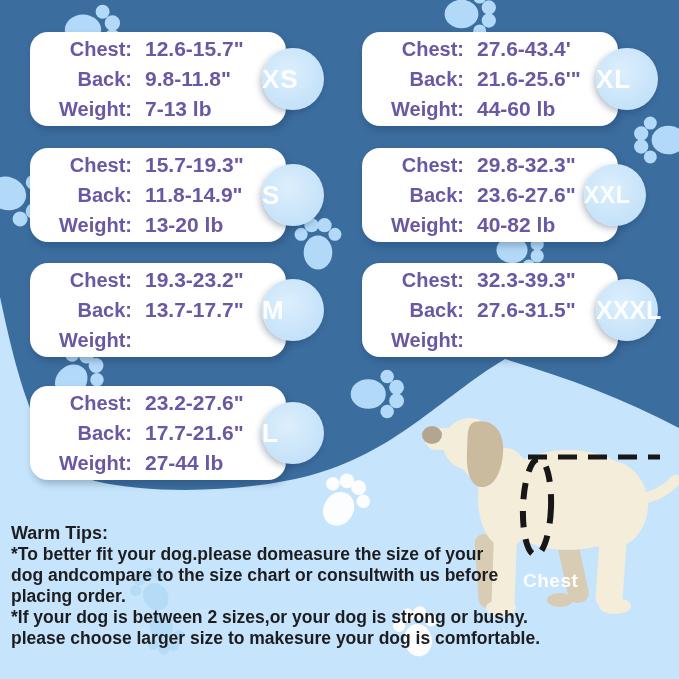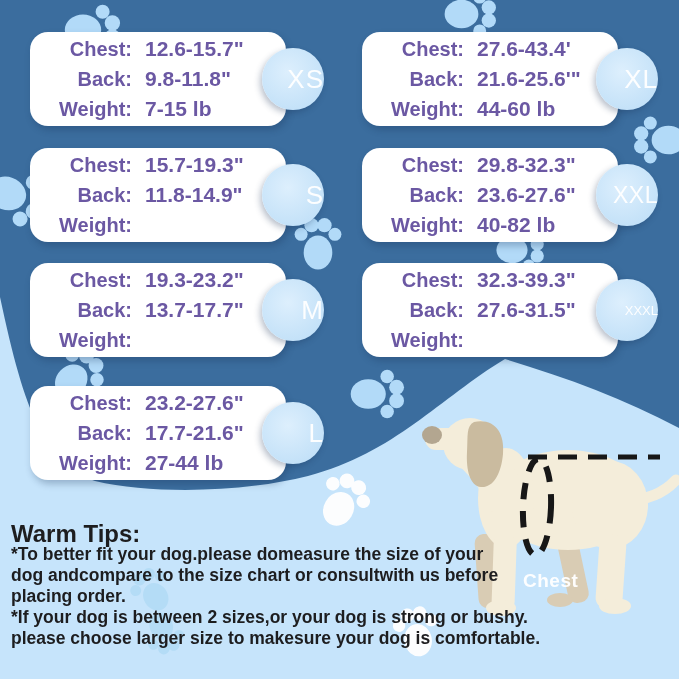--- a/index.html
+++ b/index.html
@@ -18,42 +18,42 @@
 
   .card{position:absolute;width:256px;height:94px;background:#fff;border-radius:18px;
         box-shadow:2px 4px 7px rgba(22,48,82,.28);display:flex;flex-direction:column;
         justify-content:center;padding:3px 0 3px 12px;box-sizing:border-box;z-index:2;}
   .row{display:flex;line-height:30px;}
   .lbl{width:90px;text-align:right;color:var(--card-text);font-weight:700;font-size:20px;}
   .val{margin-left:13px;color:var(--card-text);font-weight:700;font-size:21px;white-space:nowrap;}
 
   .badge{position:absolute;width:62px;height:62px;border-radius:50%;
          background:radial-gradient(circle at 42% 38%, #ddeffd 0%, #c3e1f8 75%);
-         z-index:3;display:flex;align-items:center;justify-content:flex-end;
+         z-index:3;display:flex;align-items:center;justify-content:flex-start;
          box-shadow:-2px 3px 6px rgba(22,48,82,.30);
-         color:rgba(255,255,255,.95);font-weight:400;font-size:26px;letter-spacing:1px;}
+         color:rgba(255,255,255,.95);font-weight:700;font-size:26px;letter-spacing:1px;}
   .badge.sz3{font-size:23px;letter-spacing:0.5px;}
-  .badge.sz4{font-size:13px;letter-spacing:0;}
+  .badge.sz4{font-size:25px;letter-spacing:0;}
 
   .p0{left:30px;top:32px}   .q0{left:262px;top:48px}
   .p1{left:30px;top:148px}  .q1{left:262px;top:164px}
   .p2{left:30px;top:263px}  .q2{left:262px;top:279px}
   .p3{left:30px;top:386px}  .q3{left:262px;top:402px}
   .p4{left:362px;top:32px}  .q4{left:596px;top:48px}
-  .p5{left:362px;top:148px} .q5{left:596px;top:164px}
+  .p5{left:362px;top:148px} .q5{left:584px;top:164px}
   .p6{left:362px;top:263px} .q6{left:596px;top:279px}
 
   .diagram-label{position:absolute;z-index:2;color:rgba(255,255,255,.96);
                  font-weight:700;font-size:19px;letter-spacing:.5px;white-space:nowrap;}
   #back-length-label{left:537px;top:407px;}
   #chest-diagram-label{left:523px;top:570px;text-align:right;}
 
   #tips{position:absolute;left:11px;top:523px;width:560px;z-index:2;
         color:var(--tips-text);font-weight:700;font-size:17.5px;line-height:21px;white-space:nowrap;}
-  #tips .t-title{font-size:24px;}
+  #tips .t-title{font-size:18px;}
 
   
   .wave{fill:var(--bg-light);}
   .pawD{fill:var(--paw-on-dark);}
   .pawW{fill:var(--paw-white);opacity:.96;}
   .pawF{fill:var(--paw-faint);}
   .fur{fill:#f4edda;}
   .fur-dk{fill:#d9ccb4;}
   .ear{fill:#cabb9f;}
   .nose{fill:#b3a690;}
@@ -129,38 +129,39 @@
     <div class="row">
         <span class="lbl">Chest:</span>
         <span class="val">12.6-15.7"</span>
       </div>
     <div class="row">
         <span class="lbl">Back:</span>
         <span class="val">9.8-11.8"</span>
       </div>
     <div class="row">
         <span class="lbl">Weight:</span>
-        <span class="val">7-15 lb</span>
+        <span class="val">7-13 lb</span>
       </div>
   </div>
   <div class="badge q0">
       <span>XS</span>
     </div>
 
   <div class="card p1">
     <div class="row">
         <span class="lbl">Chest:</span>
         <span class="val">15.7-19.3"</span>
       </div>
     <div class="row">
         <span class="lbl">Back:</span>
         <span class="val">11.8-14.9"</span>
       </div>
     <div class="row">
         <span class="lbl">Weight:</span>
+        <span class="val">13-20 lb</span>
       </div>
   </div>
   <div class="badge q1">
       <span>S</span>
     </div>
 
   <div class="card p2">
     <div class="row">
         <span class="lbl">Chest:</span>
         <span class="val">19.3-23.2"</span>

